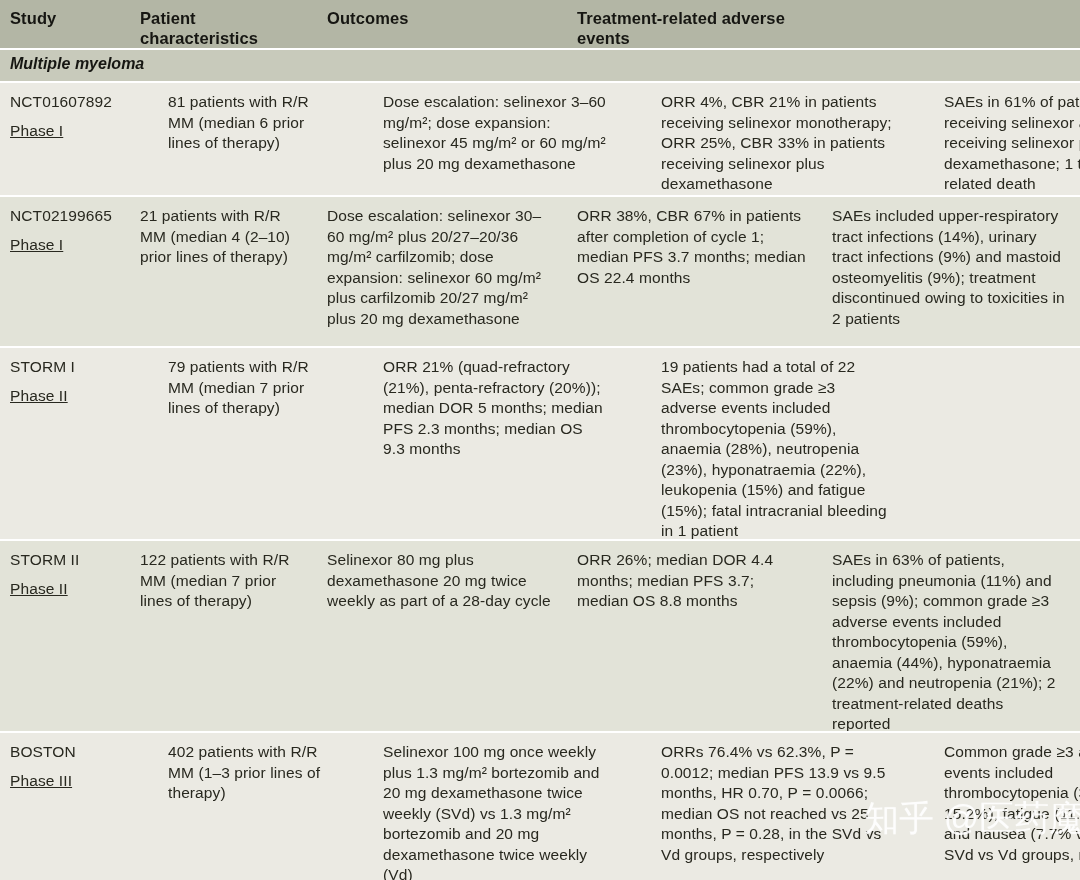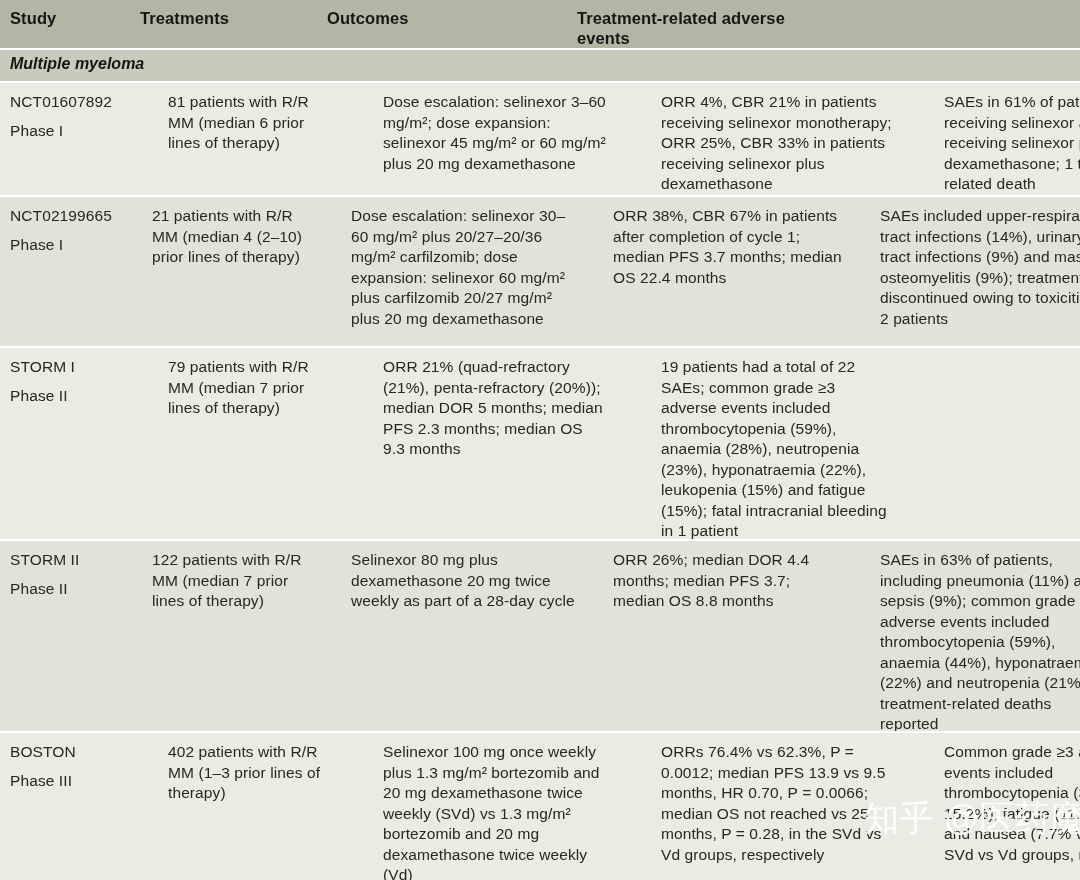--- a/index.html
+++ b/index.html
@@ -27,21 +27,21 @@
   }
   .row{
     display:grid;
     grid-template-columns:130px 187px 250px 255px 258px;
     flex:0 0 auto;
     overflow:hidden;
   }
   .row.header{height:48px;background:var(--header_bg);}
   .row.section{height:31px;background:var(--section_bg);display:block;}
   .row.light{background:var(--row_light);gap:28px;}
-  .row.dark{background:var(--row_dark);gap:12px;}
+  .row.dark{background:var(--row_dark);}
   .r1{height:112px;}
   .r2{height:149px;}
   .r3{height:191px;}
   .r4{height:190px;}
   .r5{height:169px;}
   .cell{
     padding:9px 14px 6px 10px;
     font-size:15.5px;
     line-height:20.5px;
     letter-spacing:0.1px;
@@ -53,41 +53,41 @@
     padding-top:8px;
     color:#161612;
   }
   .section-label{
     font-weight:bold;
     font-style:italic;
     font-size:16px;
     padding:5px 28px 0 10px;
     color:#161612;
   }
-  .phase{margin-top:8px;}
+  .phase{margin-top:8px;text-decoration:underline;}
   .watermark{
     position:absolute;
     left:864px;top:798px;
     width:260px;
     font-size:35px;
     line-height:40px;
     color:rgba(255,255,255,0.88);
     white-space:nowrap;
     pointer-events:none;
     text-shadow:0 0 2px rgba(255,255,255,0.25);
   }
 </style>
 </head>
 <body>
 
 <div class="table">
 
   <div class="row header">
     <div class="cell">Study</div>
-    <div class="cell">Treatments</div>
+    <div class="cell">Patient characteristics</div>
     <div class="cell">Outcomes</div>
     <div class="cell">Treatment-related adverse events</div>
   </div>
 
   <div class="row section">
     <div class="section-label">Multiple myeloma</div>
   </div>
 
   <div class="row light r1">
     <div class="cell">

